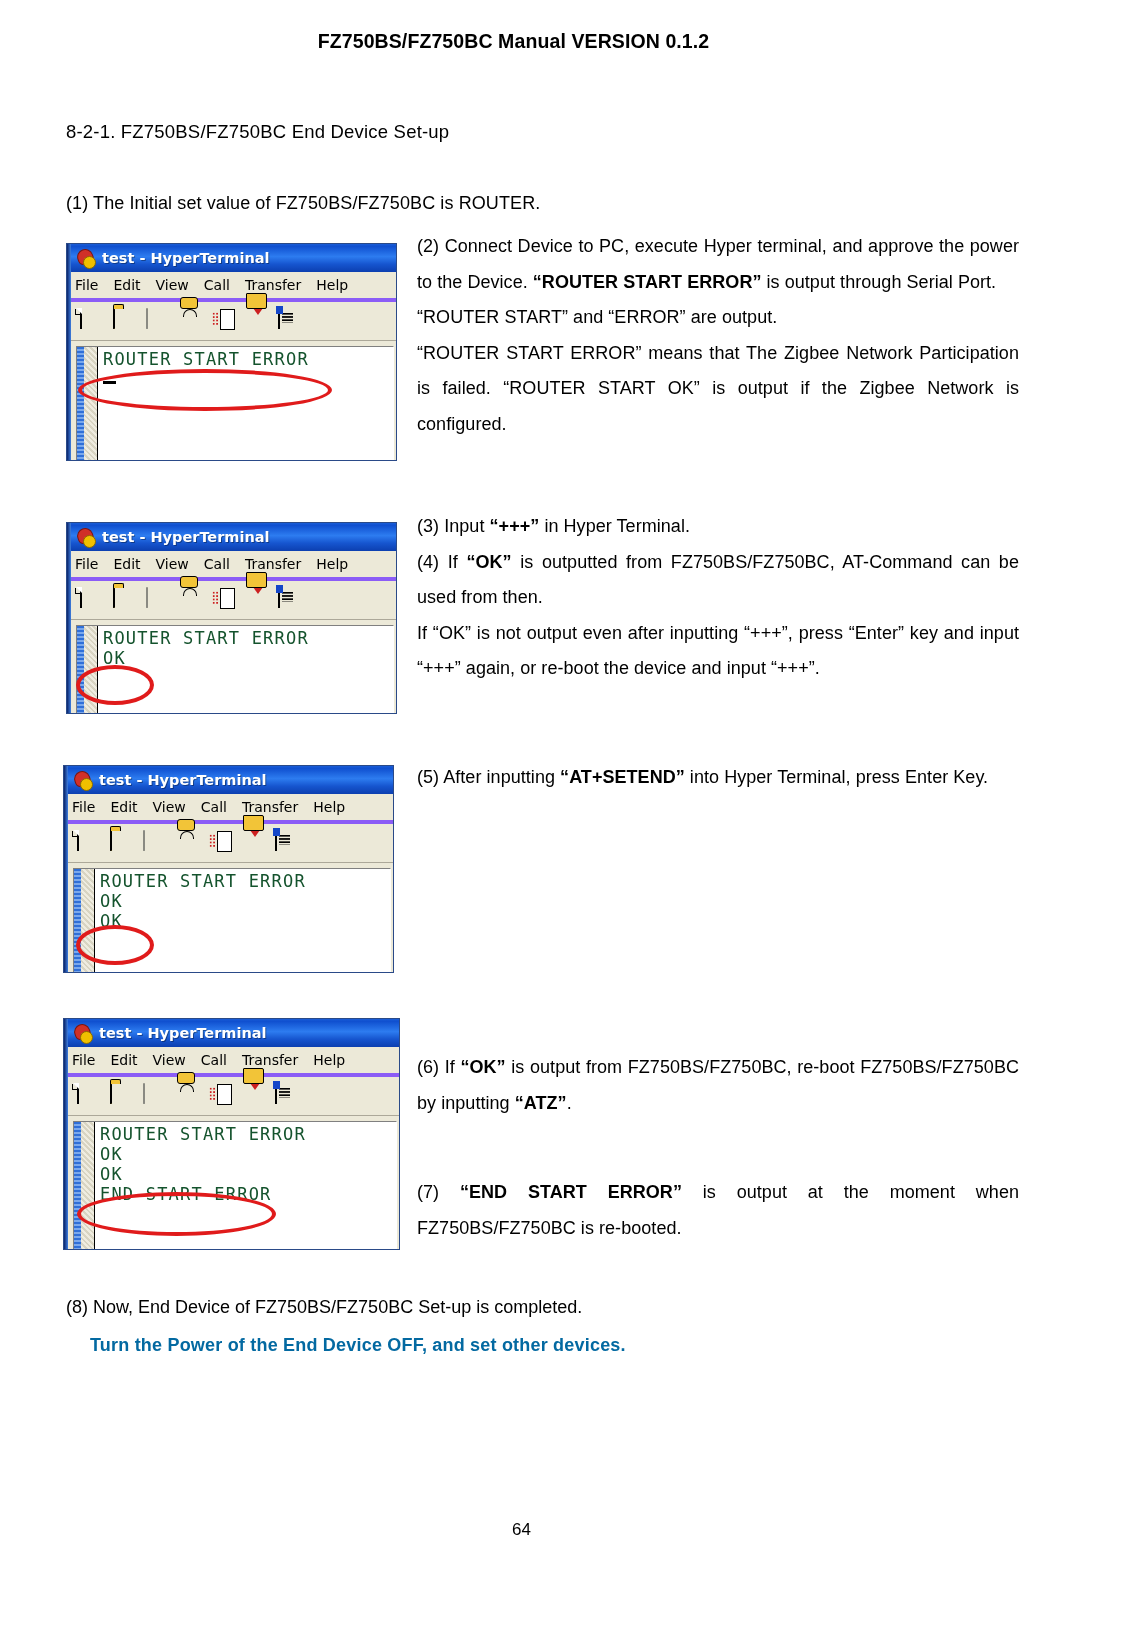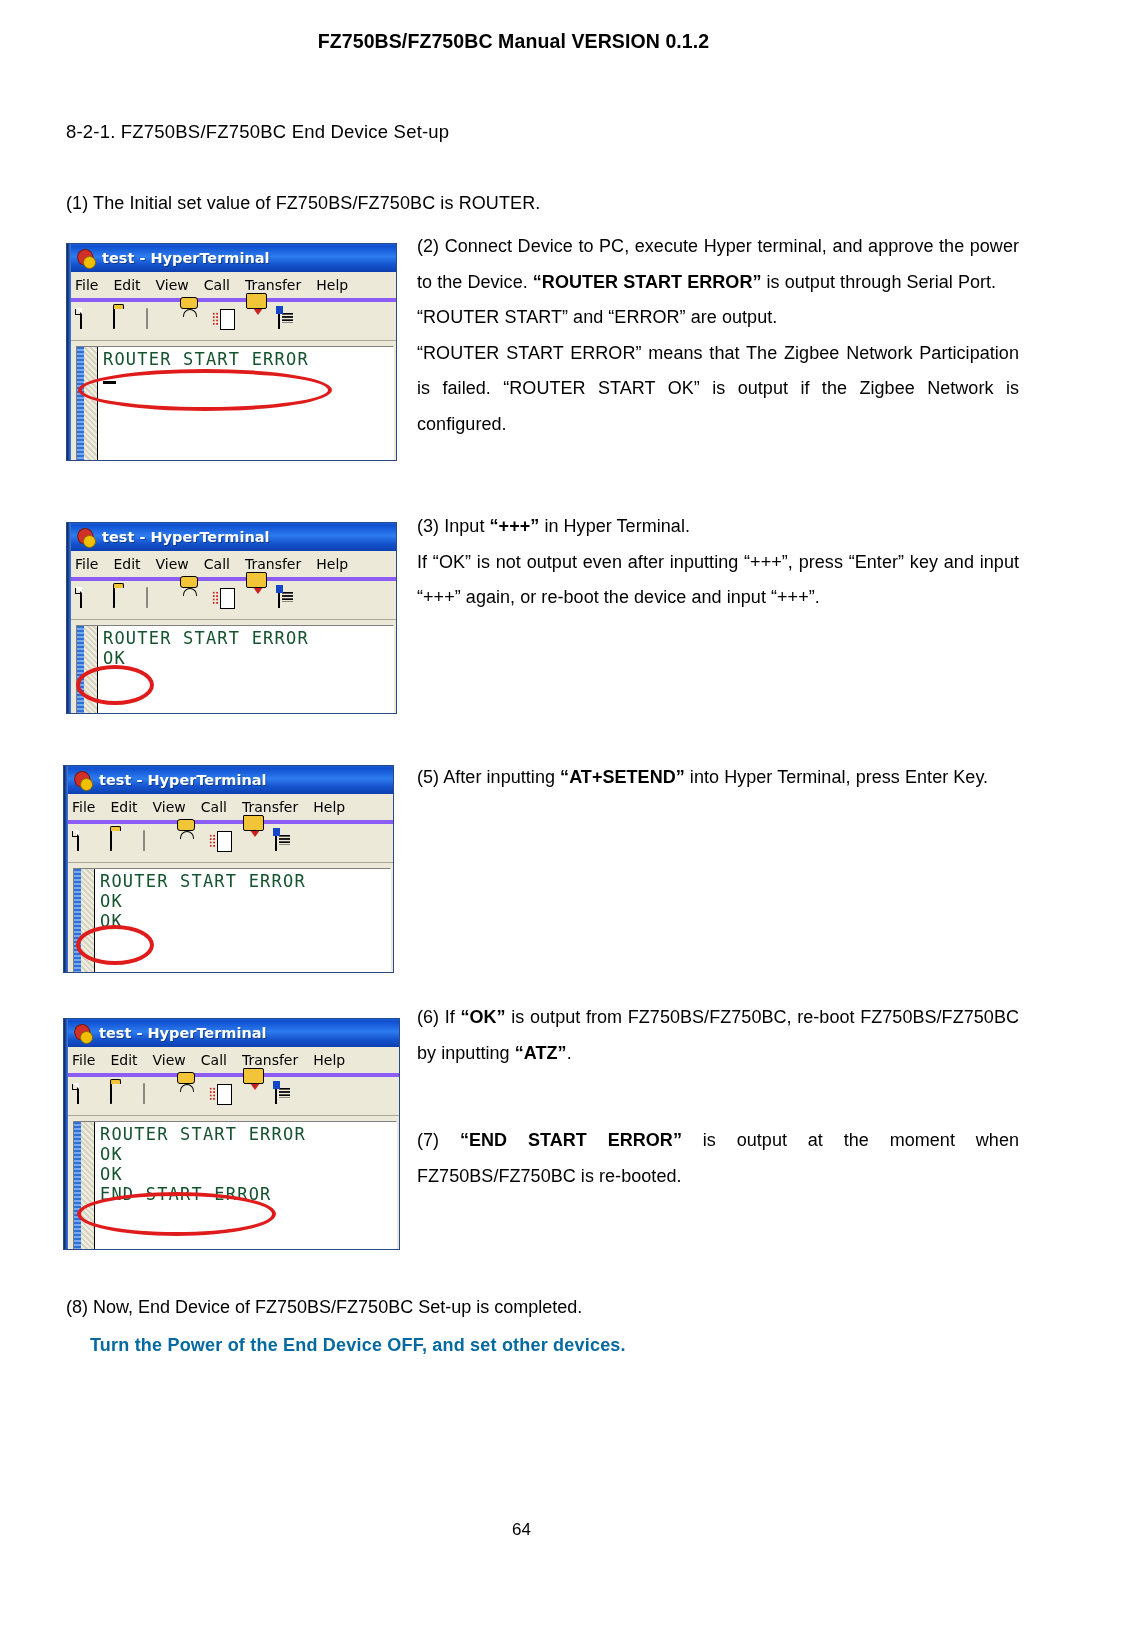--- a/index.html
+++ b/index.html
@@ -59,22 +59,22 @@
   }
   .text-col p {
     margin: 0;
   }
   .just { text-align: justify; text-align-last: left; text-justify: inter-word; }
   .b { font-weight: bold; }
 
   #block2 { top: 229px; }
   #block3 { top: 509px; }
   #block5 { top: 760px; }
-  #block6 { top: 1000px; }
-  #block7 { top: 1123px; }
+  #block6 { top: 1050px; }
+  #block7 { top: 1175px; }
 
   
   .bottom-line {
     position: absolute;
     top: 1297px;
     left: 66px;
     font-size: 18px;
   }
   .bottom-note {
     position: absolute;
@@ -533,20 +533,21 @@
 <div class="annot-ellipse" style="left:77px; top:1192px; width:199px; height:44px;"></div>
 
 <div class="text-col" id="block2">
   <p class="just"><span>(2) Connect Device to PC, execute Hyper terminal, and approve the power to the Device. </span><span class="b">“ROUTER START ERROR”</span><span> is output through Serial Port.</span></p>
   <p>“ROUTER START” and “ERROR” are output.</p>
   <p class="just">“ROUTER START ERROR” means that The Zigbee Network Participation is failed. “ROUTER START OK” is output if the Zigbee Network is configured.</p>
 </div>
 
 <div class="text-col" id="block3">
   <p><span>(3) Input </span><span class="b">“+++”</span><span> in Hyper Terminal.</span></p>
+  <p class="just"><span>(4) If </span><span class="b">“OK”</span><span> is outputted from FZ750BS/FZ750BC, AT-Command can be used from then.</span></p>
   <p class="just">If “OK” is not output even after inputting “+++”, press “Enter” key and input “+++” again, or re-boot the device and input “+++”.</p>
 </div>
 
 <div class="text-col" id="block5">
   <p><span>(5) After inputting </span><span class="b">“AT+SETEND”</span><span> into Hyper Terminal, press Enter Key.</span></p>
 </div>
 
 <div class="text-col" id="block6">
   <p class="just"><span>(6) If </span><span class="b">“OK”</span><span> is output from FZ750BS/FZ750BC, re-boot FZ750BS/FZ750BC by inputting </span><span class="b">“ATZ”</span><span>.</span></p>
 </div>

